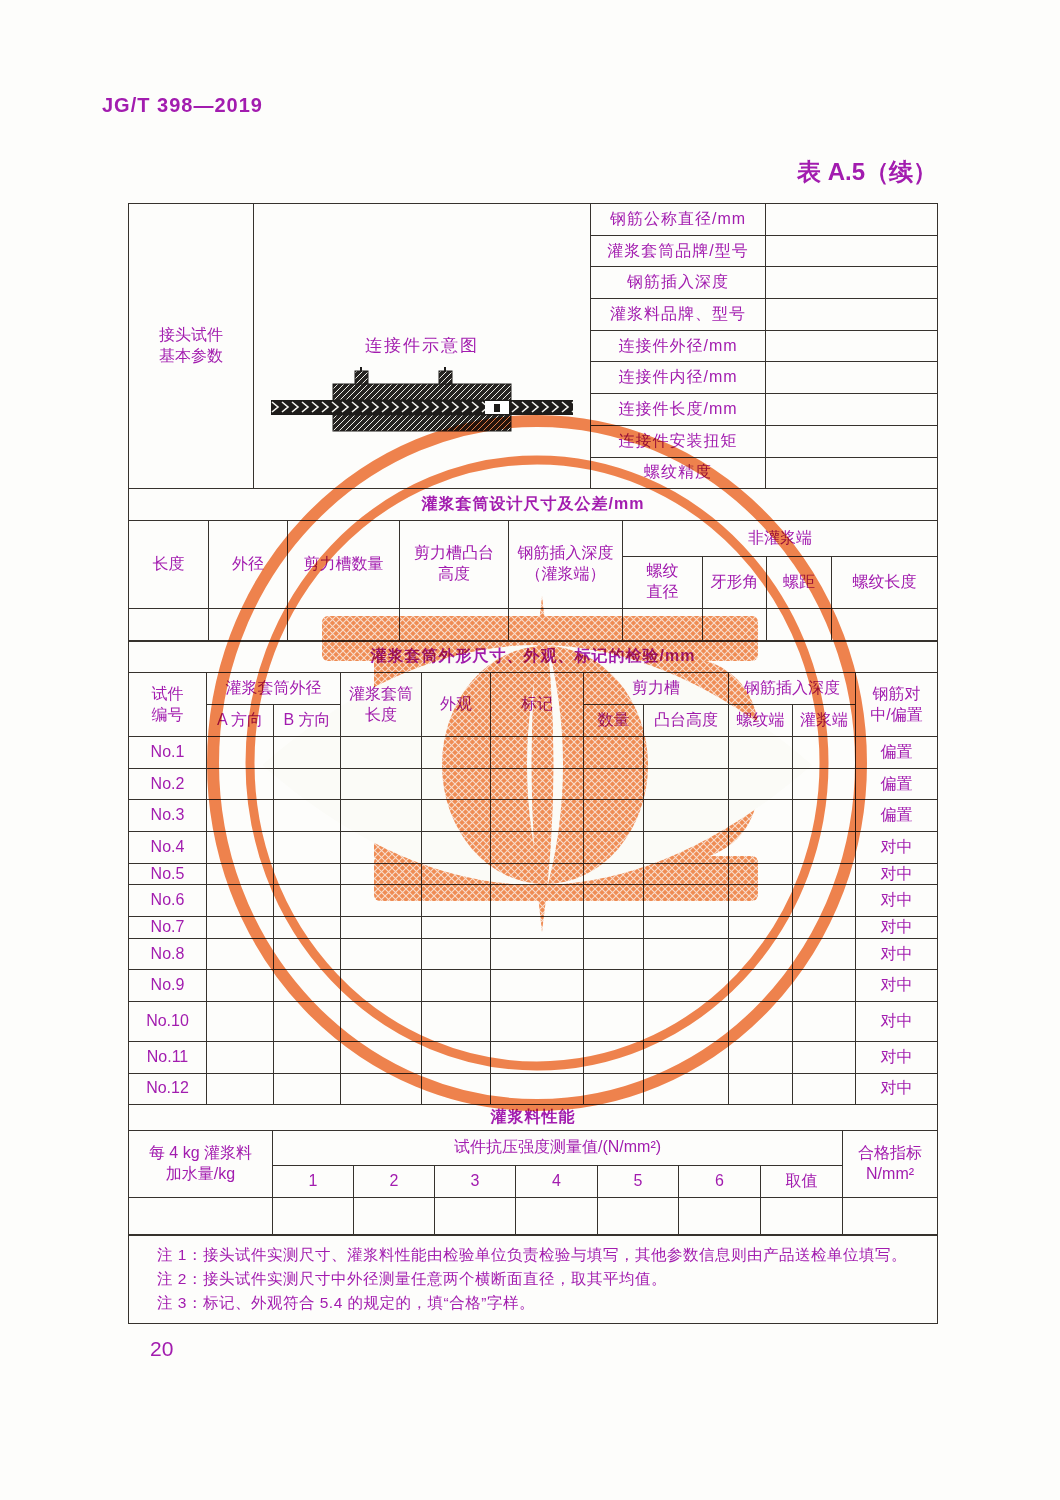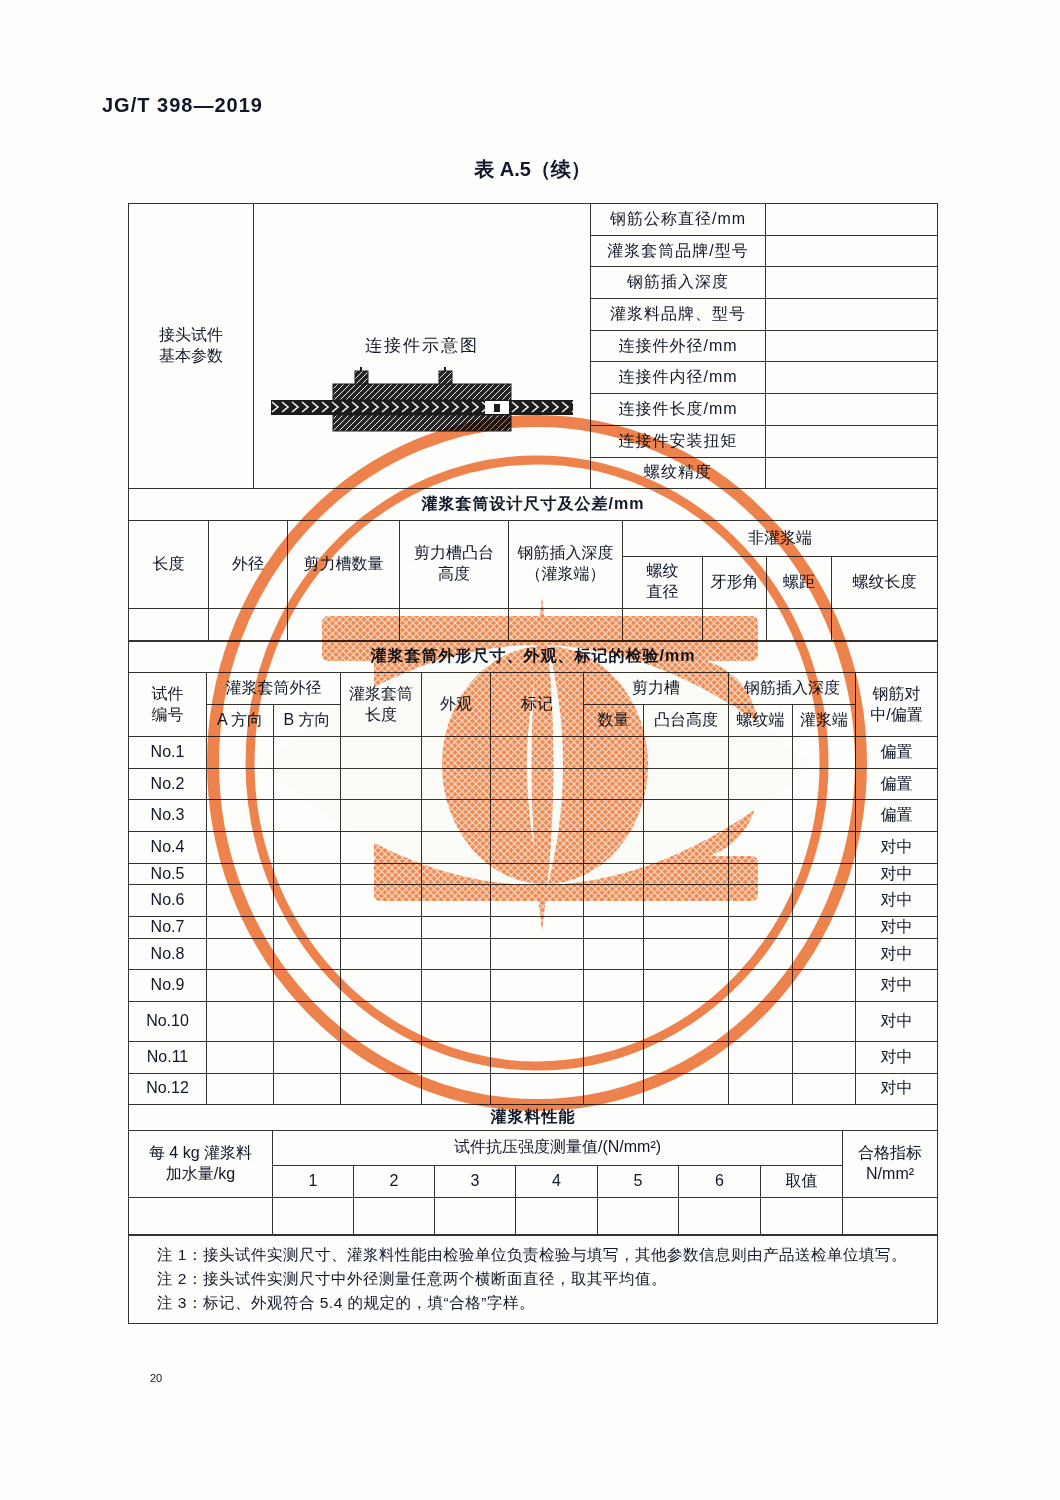--- a/index.html
+++ b/index.html
@@ -1,37 +1,37 @@
 <!DOCTYPE html>
 <html><head>
 <meta charset="utf-8">
 <style>
   html,body{margin:0;padding:0;background:#e8e8e8;}
   .page{
     position:relative;width:1060px;height:1500px;margin:0 auto;
     background:#fdfdfb;overflow:hidden;
     font-family:"Liberation Sans","DejaVu Sans",sans-serif;
-    color:#0f172a;
+    color:#a21caf;
   }
   .std-code{position:absolute;left:102px;top:94px;font-size:20px;font-weight:bold;letter-spacing:1px;}
-  .tbl-title{position:absolute;left:128px;top:156px;width:809px;text-align:center;font-size:20px;font-weight:bold;}
+  .tbl-title{position:absolute;left:128px;top:156px;width:809px;text-align:right;font-size:24px;font-weight:bold;}
   .tablewrap{position:absolute;left:128px;top:203px;width:809px;}
   table.t{border-collapse:collapse;table-layout:fixed;width:809px;}
   table.t + table.t{margin-top:-1.5px;}
   .t td{border:1.5px solid #36322d;text-align:center;vertical-align:middle;
         font-size:16px;padding:0;overflow:hidden;line-height:1.3;}
   .sec-hd{font-weight:bold;letter-spacing:1px;}
   .lbl{letter-spacing:1px;}
   .small{font-size:15px;}
   .diagram-cell{vertical-align:top;}
   .diagram-inner{padding-top:96px;}
   .diagram-title{font-size:17px;letter-spacing:2px;margin-bottom:10px;}
   .notes-cell{text-align:left !important;padding:8px 10px 8px 28px !important;}
   .note-line{font-size:15.5px;line-height:24px;letter-spacing:0.5px;}
-  .pageno{position:absolute;left:150px;top:1372px;font-size:11px;}
+  .pageno{position:absolute;left:150px;top:1337px;font-size:21px;}
   .stamp{position:absolute;left:0;top:0;pointer-events:none;mix-blend-mode:multiply;opacity:0.93;}
   .conclusion-val{text-align:left !important;}
 </style>
 </head>
 <body>
 
 <div class="page">
 
   <div class="std-code">JG/T 398—2019</div>
   <div class="tbl-title">表 A.5（续）</div>

